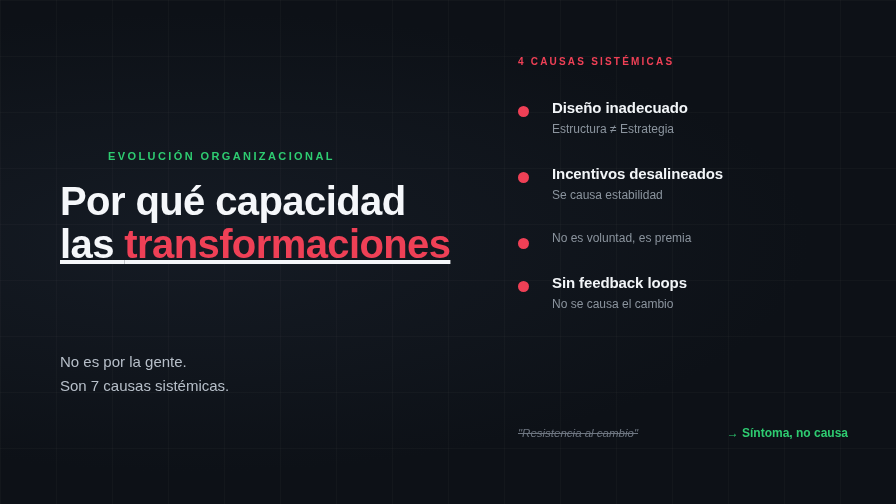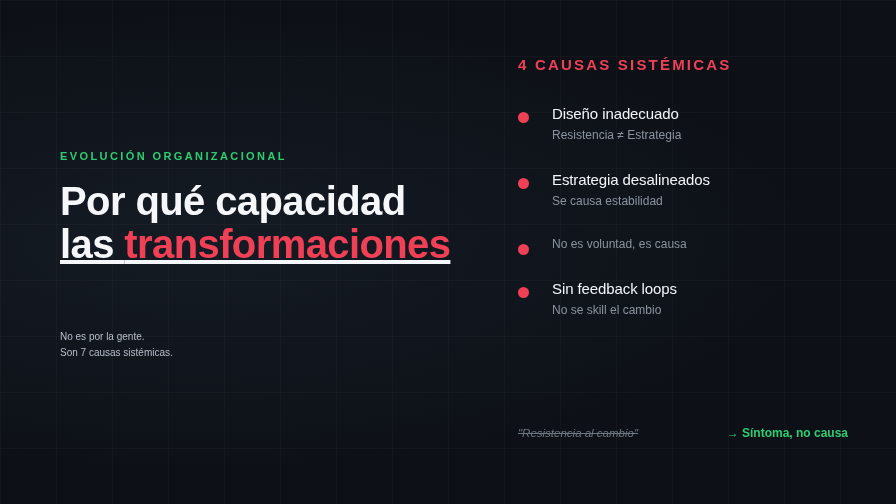--- a/index.html
+++ b/index.html
@@ -26,48 +26,49 @@
     left: 60px;
     top: 150px;
     width: 420px;
   }
   .eyebrow {
     color: #2ecc71;
     font-size: 11px;
     font-weight: bold;
     letter-spacing: 2.4px;
     text-transform: uppercase;
+    margin-left: 48px;
   }
   .headline {
     margin-top: 18px;
     color: #f5f7fa;
     font-size: 40px;
     font-weight: bold;
     line-height: 1.08;
     letter-spacing: -0.6px;
   }
   .headline .line2 { display: block; text-decoration: underline; }
   .accent { color: #ef4056; }
   .sub {
-    margin-top: 63px;
+    margin-top: 84px;
     color: #b7bfc9;
-    font-size: 10px;
+    font-size: 15px;
     line-height: 1.55;
   }
 
   
   .right {
     position: absolute;
     left: 518px;
     top: 56px;
     width: 330px;
   }
   .right-label {
     color: #ef4056;
-    font-size: 15px;
+    font-size: 10px;
     font-weight: bold;
     letter-spacing: 2.2px;
     text-transform: uppercase;
   }
   .causes { margin-top: 32px; }
   .cause {
     position: relative;
     padding-left: 34px;
     margin-bottom: 29px;
   }
@@ -77,21 +78,21 @@
     left: 0;
     top: 7px;
     width: 11px;
     height: 11px;
     border-radius: 50%;
     background: #ef4056;
   }
   .cause-title {
     color: #f2f5f8;
     font-size: 15px;
-    font-weight: normal;
+    font-weight: bold;
     letter-spacing: -0.1px;
   }
   .cause-desc {
     margin-top: 6px;
     color: #8b949e;
     font-size: 12px;
   }
 
   .footnote {
     position: absolute;
@@ -133,38 +134,38 @@
     </div>
   </div>
 
   <div class="right">
     <div class="right-label">4 CAUSAS SISTÉMICAS</div>
     <div class="causes">
 
       <div class="cause">
         <span class="dot"></span>
         <div class="cause-title">Diseño inadecuado</div>
-        <div class="cause-desc">Resistencia ≠ Estrategia</div>
+        <div class="cause-desc">Estructura ≠ Estrategia</div>
       </div>
 
       <div class="cause">
         <span class="dot"></span>
-        <div class="cause-title">Estrategia desalineados</div>
+        <div class="cause-title">Incentivos desalineados</div>
         <div class="cause-desc">Se causa estabilidad</div>
       </div>
 
       <div class="cause">
         <span class="dot"></span>
-        <div class="cause-desc">No es voluntad, es causa</div>
+        <div class="cause-desc">No es voluntad, es premia</div>
       </div>
 
       <div class="cause">
         <span class="dot"></span>
         <div class="cause-title">Sin feedback loops</div>
-        <div class="cause-desc">No se skill el cambio</div>
+        <div class="cause-desc">No se causa el cambio</div>
       </div>
 
     </div>
   </div>
 
   <div class="footnote">
     <span class="quote">"Resistencia al cambio"</span>
     <span class="verdict">→ Síntoma, no causa</span>
   </div>
 

